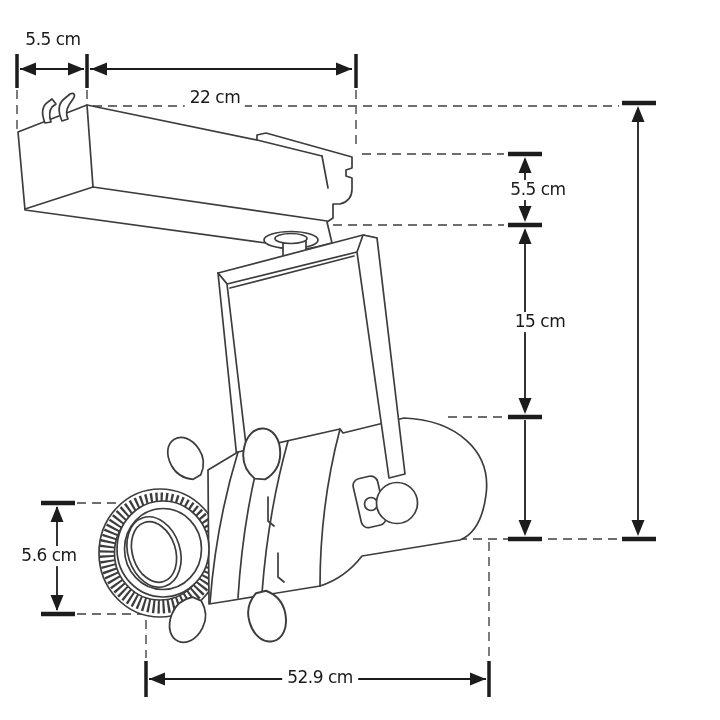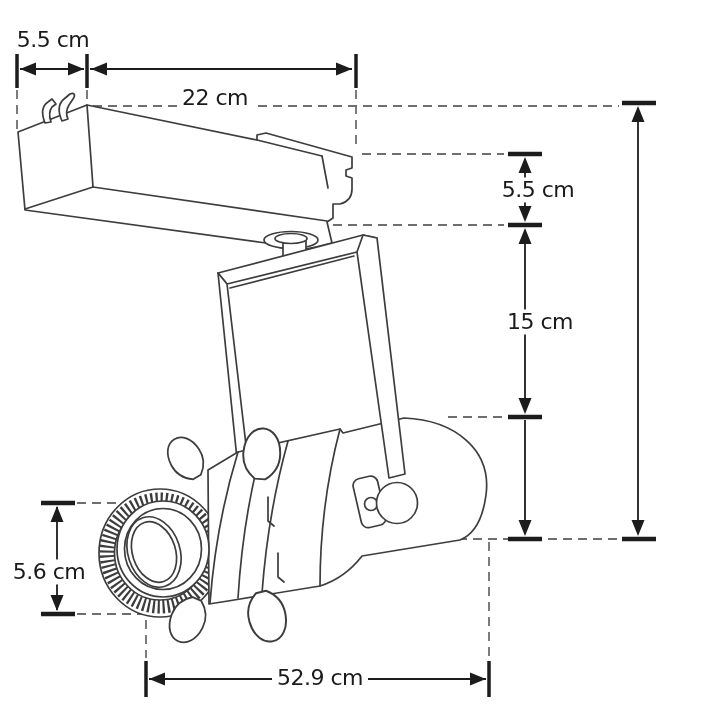--- a/index.html
+++ b/index.html
@@ -14,21 +14,21 @@
   .knurl { stroke:#3d3d3d; stroke-width:15; fill:none; stroke-dasharray:2.2 2.7; }
   
   .dash  { stroke:#6e6e6e; stroke-width:1.8; fill:none; stroke-dasharray:9 6; }
   .tick  { stroke:#1c1c1c; stroke-width:3.5; }
   .tbar  { stroke:#1c1c1c; stroke-width:4.5; }
   .dline { stroke:#1c1c1c; stroke-width:1.8; }
   .arr   { fill:#1c1c1c; stroke:none; }
   
   .dim-label {
     position:absolute; transform:translate(-50%,-50%);
-    background:#ffffff; color:#1a1a1a; font-size:22px; letter-spacing:-0.5px;
+    background:#ffffff; color:#1a1a1a; font-size:17px; letter-spacing:-0.5px;
     line-height:1.05; padding:1px 5px; white-space:nowrap; z-index:2;
   }
 </style>
 </head>
 <body>
 
 <div class="stage">
 
   <svg width="720" height="720" viewBox="0 0 720 720">
     <defs>
@@ -156,16 +156,16 @@
       <path class="dline" d="M149,679 H486"></path>
       <polygon class="arr" points="149,679 165,672.5 165,685.5"></polygon>
       <polygon class="arr" points="486,679 470,672.5 470,685.5"></polygon>
     </g>
   </svg>
 
   <div class="dim-label" style="left:53px; top:40px;">5.5 cm</div>
   <div class="dim-label" style="left:215px; top:68px;margin-top:30px;">22 cm</div>
   <div class="dim-label" style="left:538px; top:190px;">5.5 cm</div>
   <div class="dim-label" style="left:540px; top:322px;">15 cm</div>
-  <div class="dim-label" style="left:49px; top:556px;margin-top:16px;">5.6 cm</div>
+  <div class="dim-label" style="left:49px; top:556px;">5.6 cm</div>
   <div class="dim-label" style="left:320px; top:678px;">52.9 cm</div>
 
 </div>
 
 </body></html>

